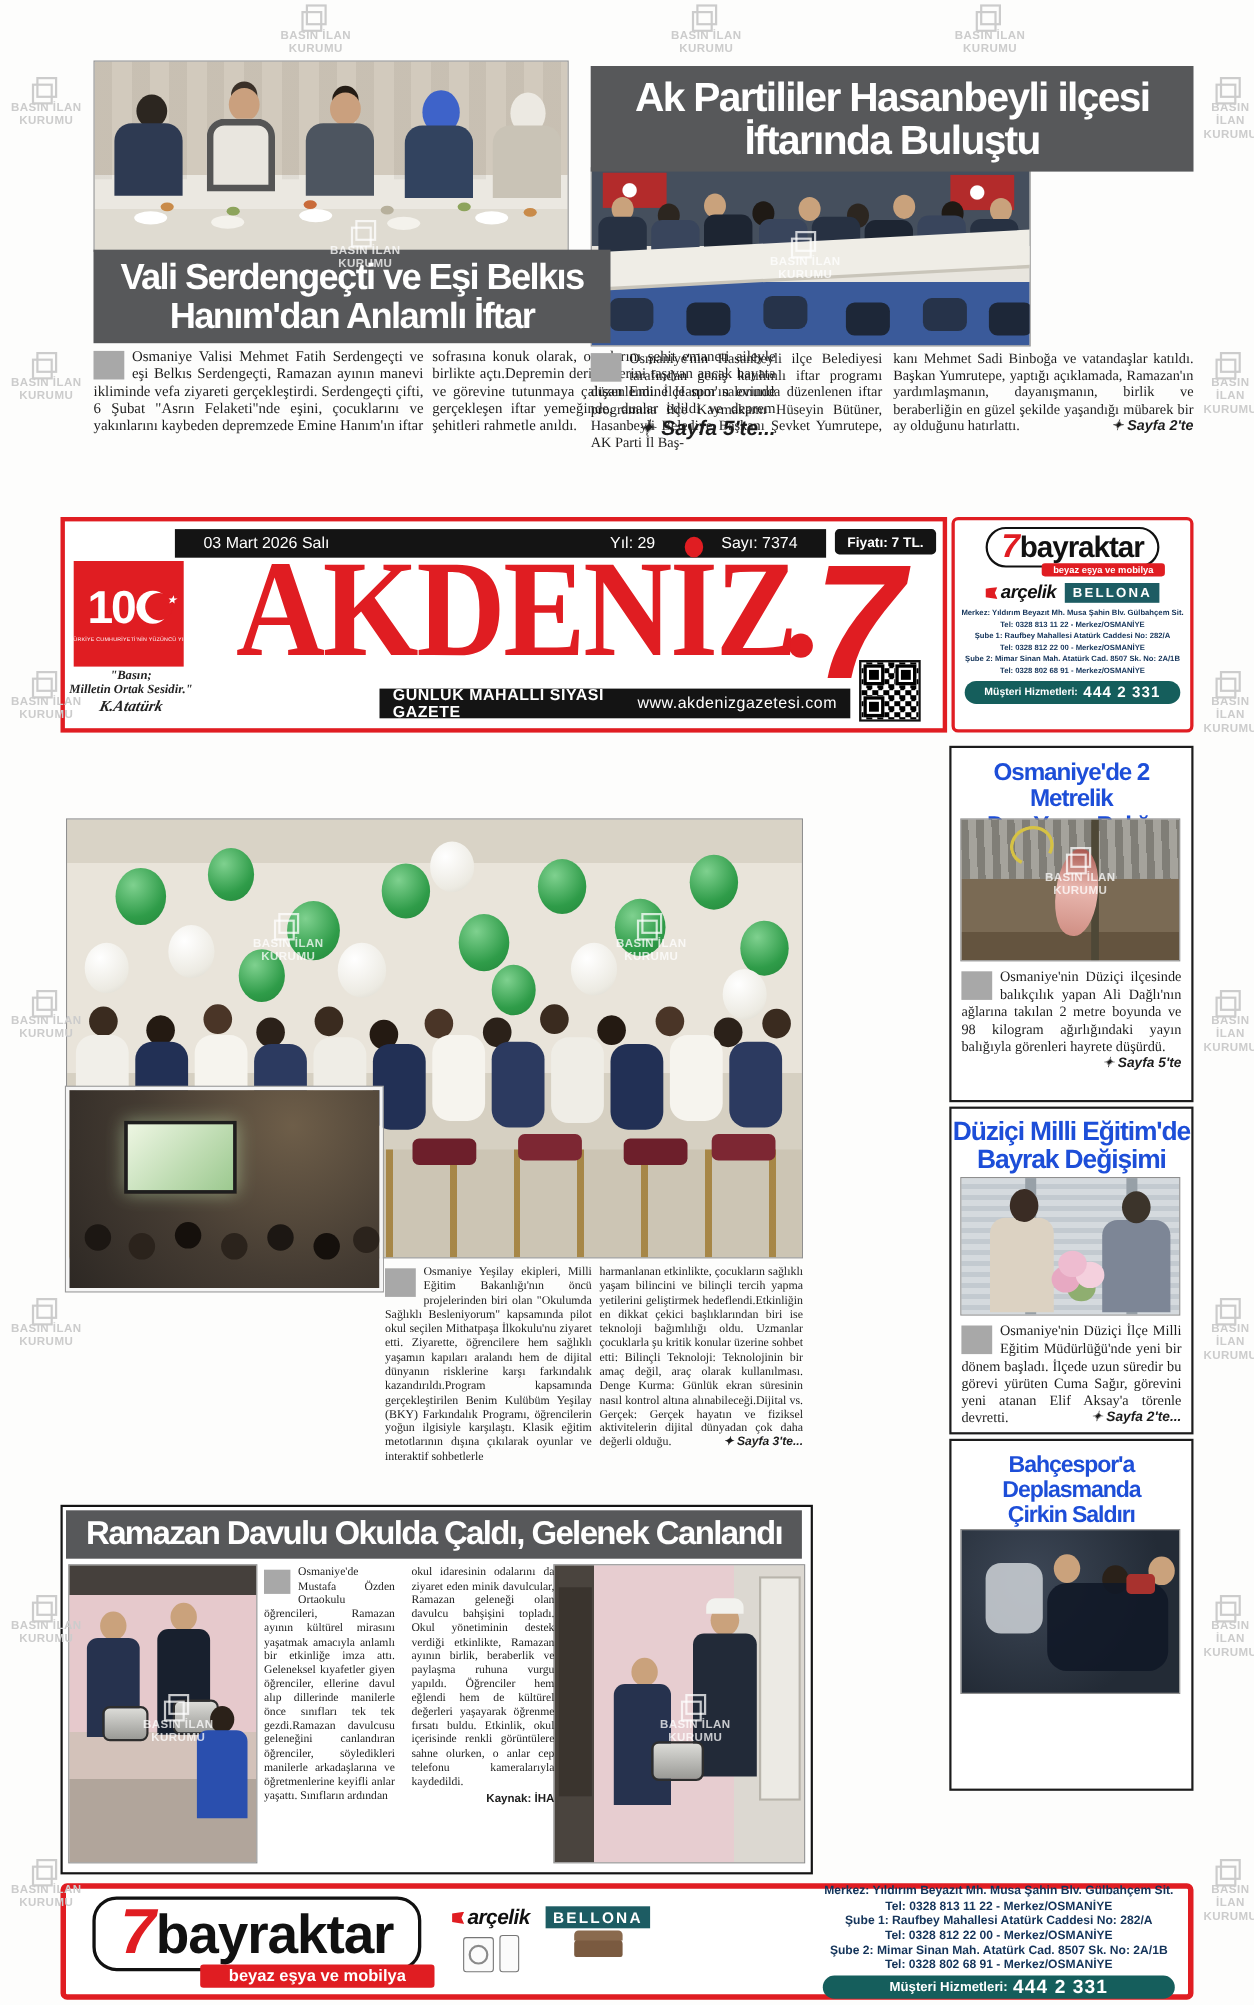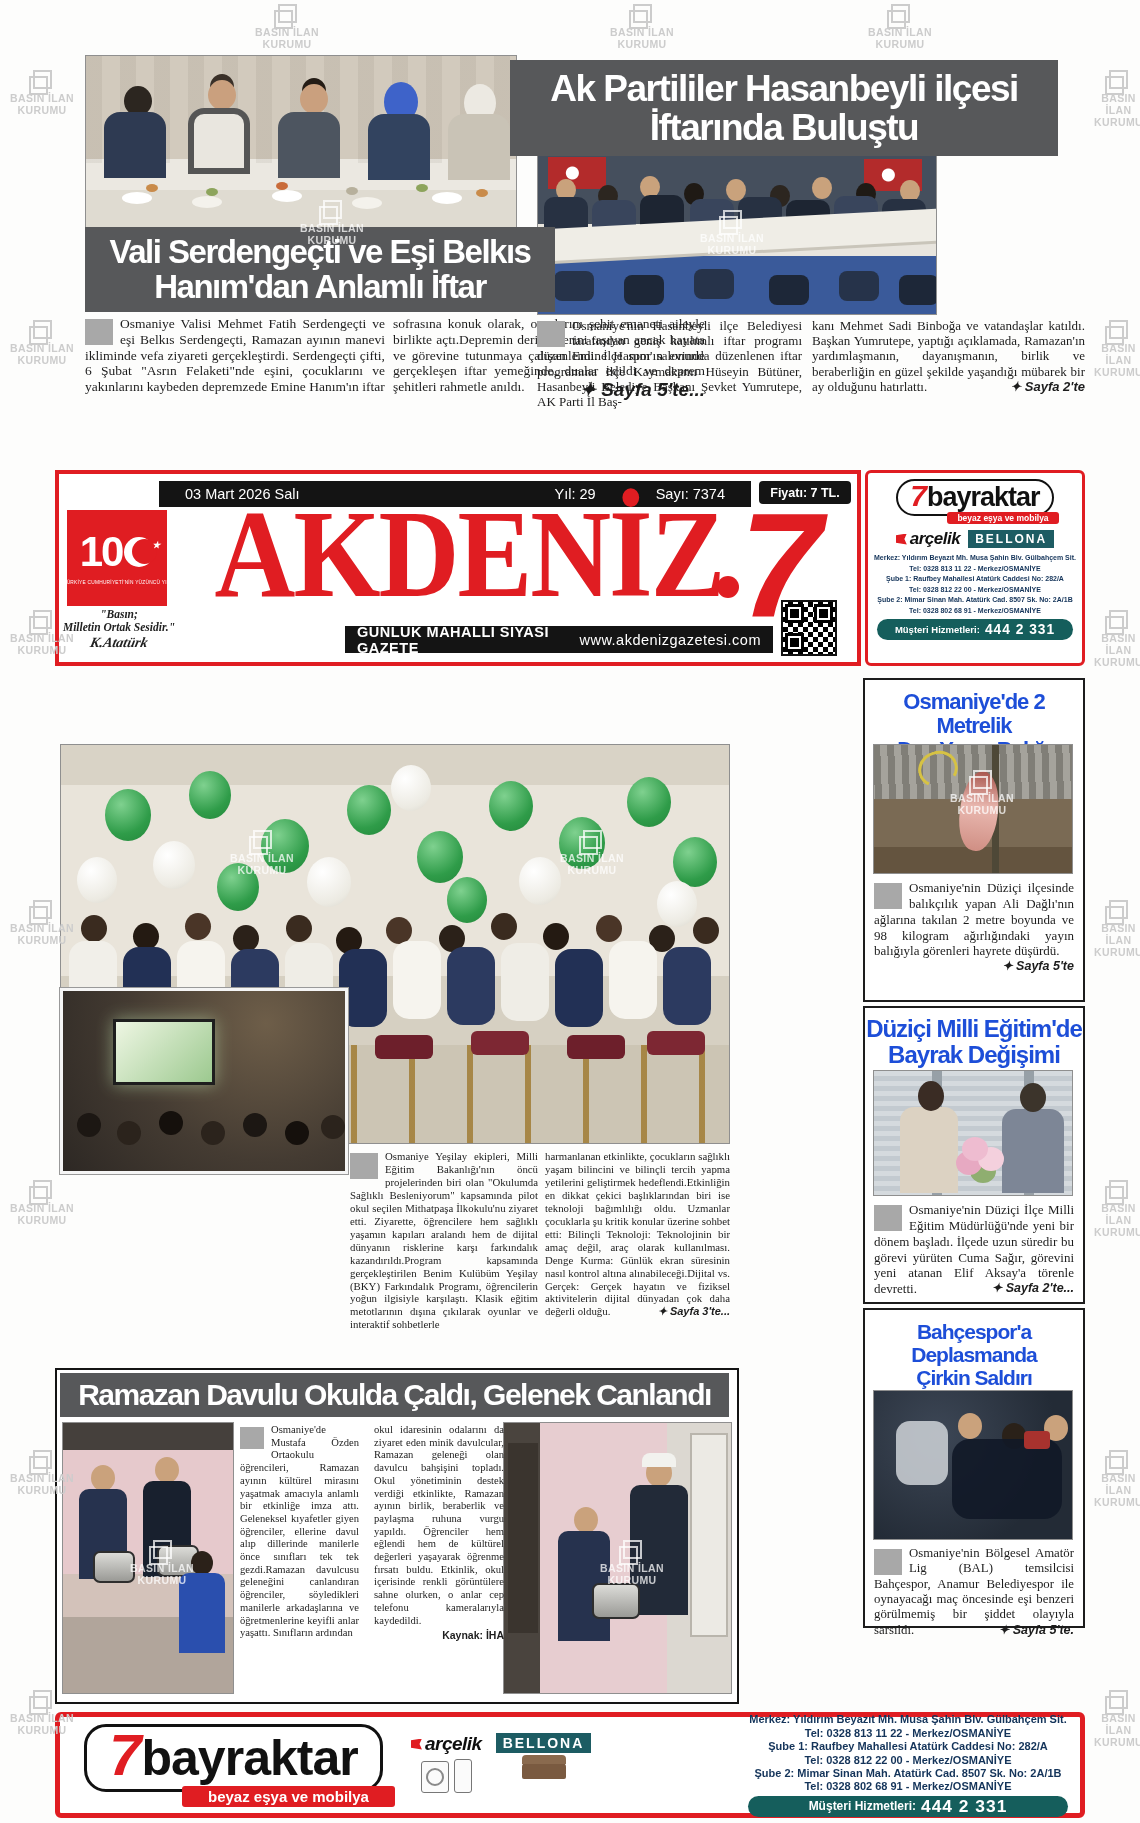--- a/index.html
+++ b/index.html
@@ -189,21 +189,21 @@
     <div>Hanım'dan Anlamlı İftar</div>
   </div>
   <div class="btxt" style="left:85px;top:316px;width:300px;height:96px;font-size:13.5px;line-height:1.17;">
     <span class="dropcap sm"></span><span>Osmaniye Valisi Mehmet Fatih Serdengeçti ve eşi Belkıs Serdengeçti, Ramazan ayının manevi ikliminde vefa ziyareti gerçekleştirdi. Serdengeçti çifti, 6 Şubat "Asrın Felaketi"nde eşini, çocuklarını ve yakınlarını kaybeden depremzede Emine Hanım'ın iftar</span>
   </div>
   <div class="btxt" style="left:393px;top:316px;width:312px;height:96px;font-size:13.5px;line-height:1.17;">
     <span>sofrasına konuk olarak, oruçlarını şehit emaneti aileyle birlikte açtı.Depremin derin izlerini taşıyan ancak hayata ve görevine tutunmaya çalışan Emine Hanım'ın evinde gerçekleşen iftar yemeğinde, dualar edildi ve deprem şehitleri rahmetle anıldı.</span>
     <span class="pageref" style="font-size:19px;">✦ Sayfa 5'te...</span>
   </div>
 
-  <div class="band" style="left:510px;top:60px;width:548px;height:96px;font-size:37px;">
+  <div class="band" style="left:537px;top:60px;width:548px;height:96px;font-size:37px;">
     <div>Ak Partililer Hasanbeyli ilçesi</div>
     <div>İftarında Buluştu</div>
   </div>
   <div class="photo ph-ak" style="left:537px;top:152px;width:398px;height:161px;">
     <div class="ph-el ak-flag" style="left:10px;top:4px;"></div>
     <div class="ph-el ak-flag" style="left:326px;top:6px;"></div>
     <div class="ph-el ak-heads"></div>
     <div class="ph-el ak-suits"></div>
     <div class="ph-el ak-table"></div>
     <div class="ph-el ak-chairs"></div>
@@ -354,24 +354,20 @@
     <div class="sb-head" style="top:10px;font-size:21px;">
       <div>Bahçespor'a Deplasmanda</div>
         <div>Çirkin Saldırı</div>
     </div>
     <div class="photo ph-bahce" style="left:8px;top:80px;width:198px;height:148px;">
       <div class="ph-el bh-lite"></div>
       <div class="ph-el bh-heads"></div>
       <div class="ph-el bh-fig"></div>
       <div class="ph-el bh-red"></div>
     </div>
-    <div class="btxt" style="left:9px;top:236px;width:200px;font-size:12.8px;line-height:1.2;">
-      <span class="dropcap sm"></span><span>Osmaniye'nin Bölgesel Amatör Lig (BAL) temsilcisi Bahçespor, Anamur Belediyespor ile oynayacağı maç öncesinde eşi benzeri görülmemiş bir şiddet olayıyla sarsıldı.</span>
-      <span class="pageref" style="font-size:12.5px;">✦ Sayfa 5'te.</span>
-    </div>
   </div>
 
   <div class="abs" style="left:55px;top:1368px;width:680px;height:332px;border:2.5px solid #141414;background:#fff;z-index:2;">
     <div class="band" style="left:3px;top:3px;width:669px;height:44px;font-size:30px;">
       <div>Ramazan Davulu Okulda Çaldı, Gelenek Canlandı</div>
     </div>
     <div class="photo ph-dr1" style="left:5px;top:52px;width:170px;height:270px;">
       <div class="ph-el dr-head" style="left:28px;top:42px;width:24px;height:26px;"></div>
       <div class="ph-el dr-kid" style="left:16px;top:66px;width:48px;height:90px;"></div>
       <div class="ph-el dr-head" style="left:92px;top:34px;width:24px;height:26px;"></div>

